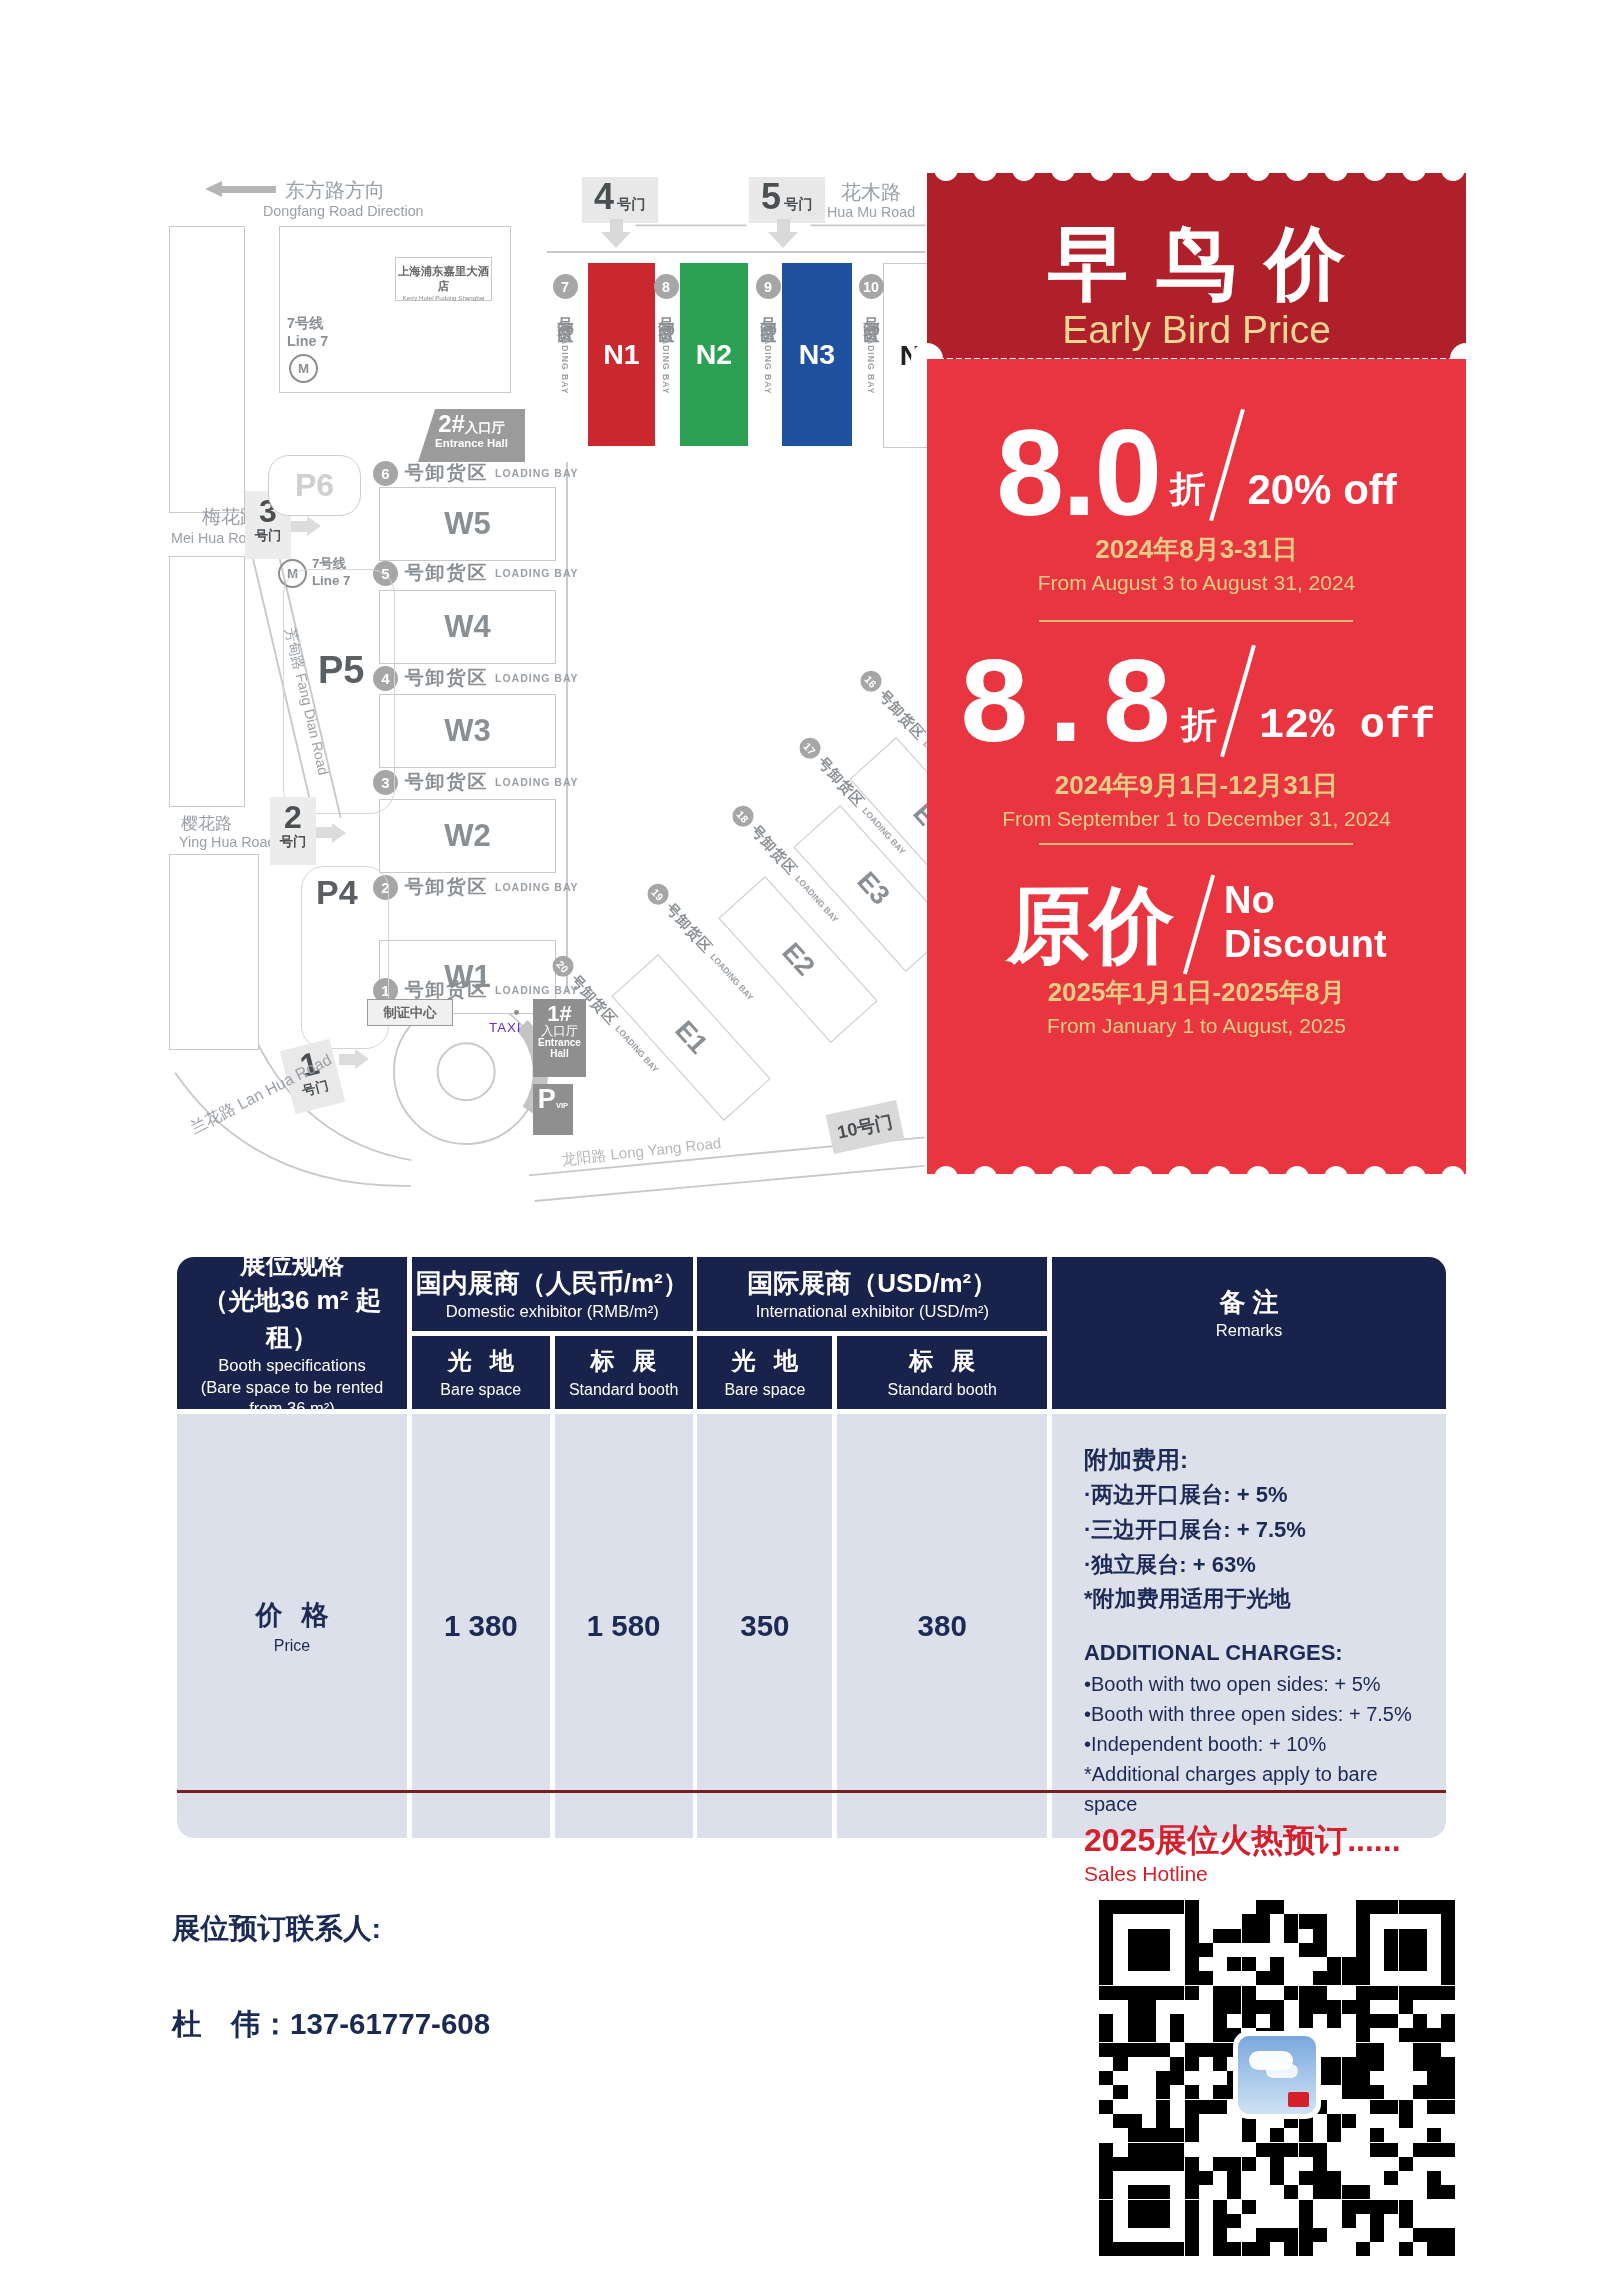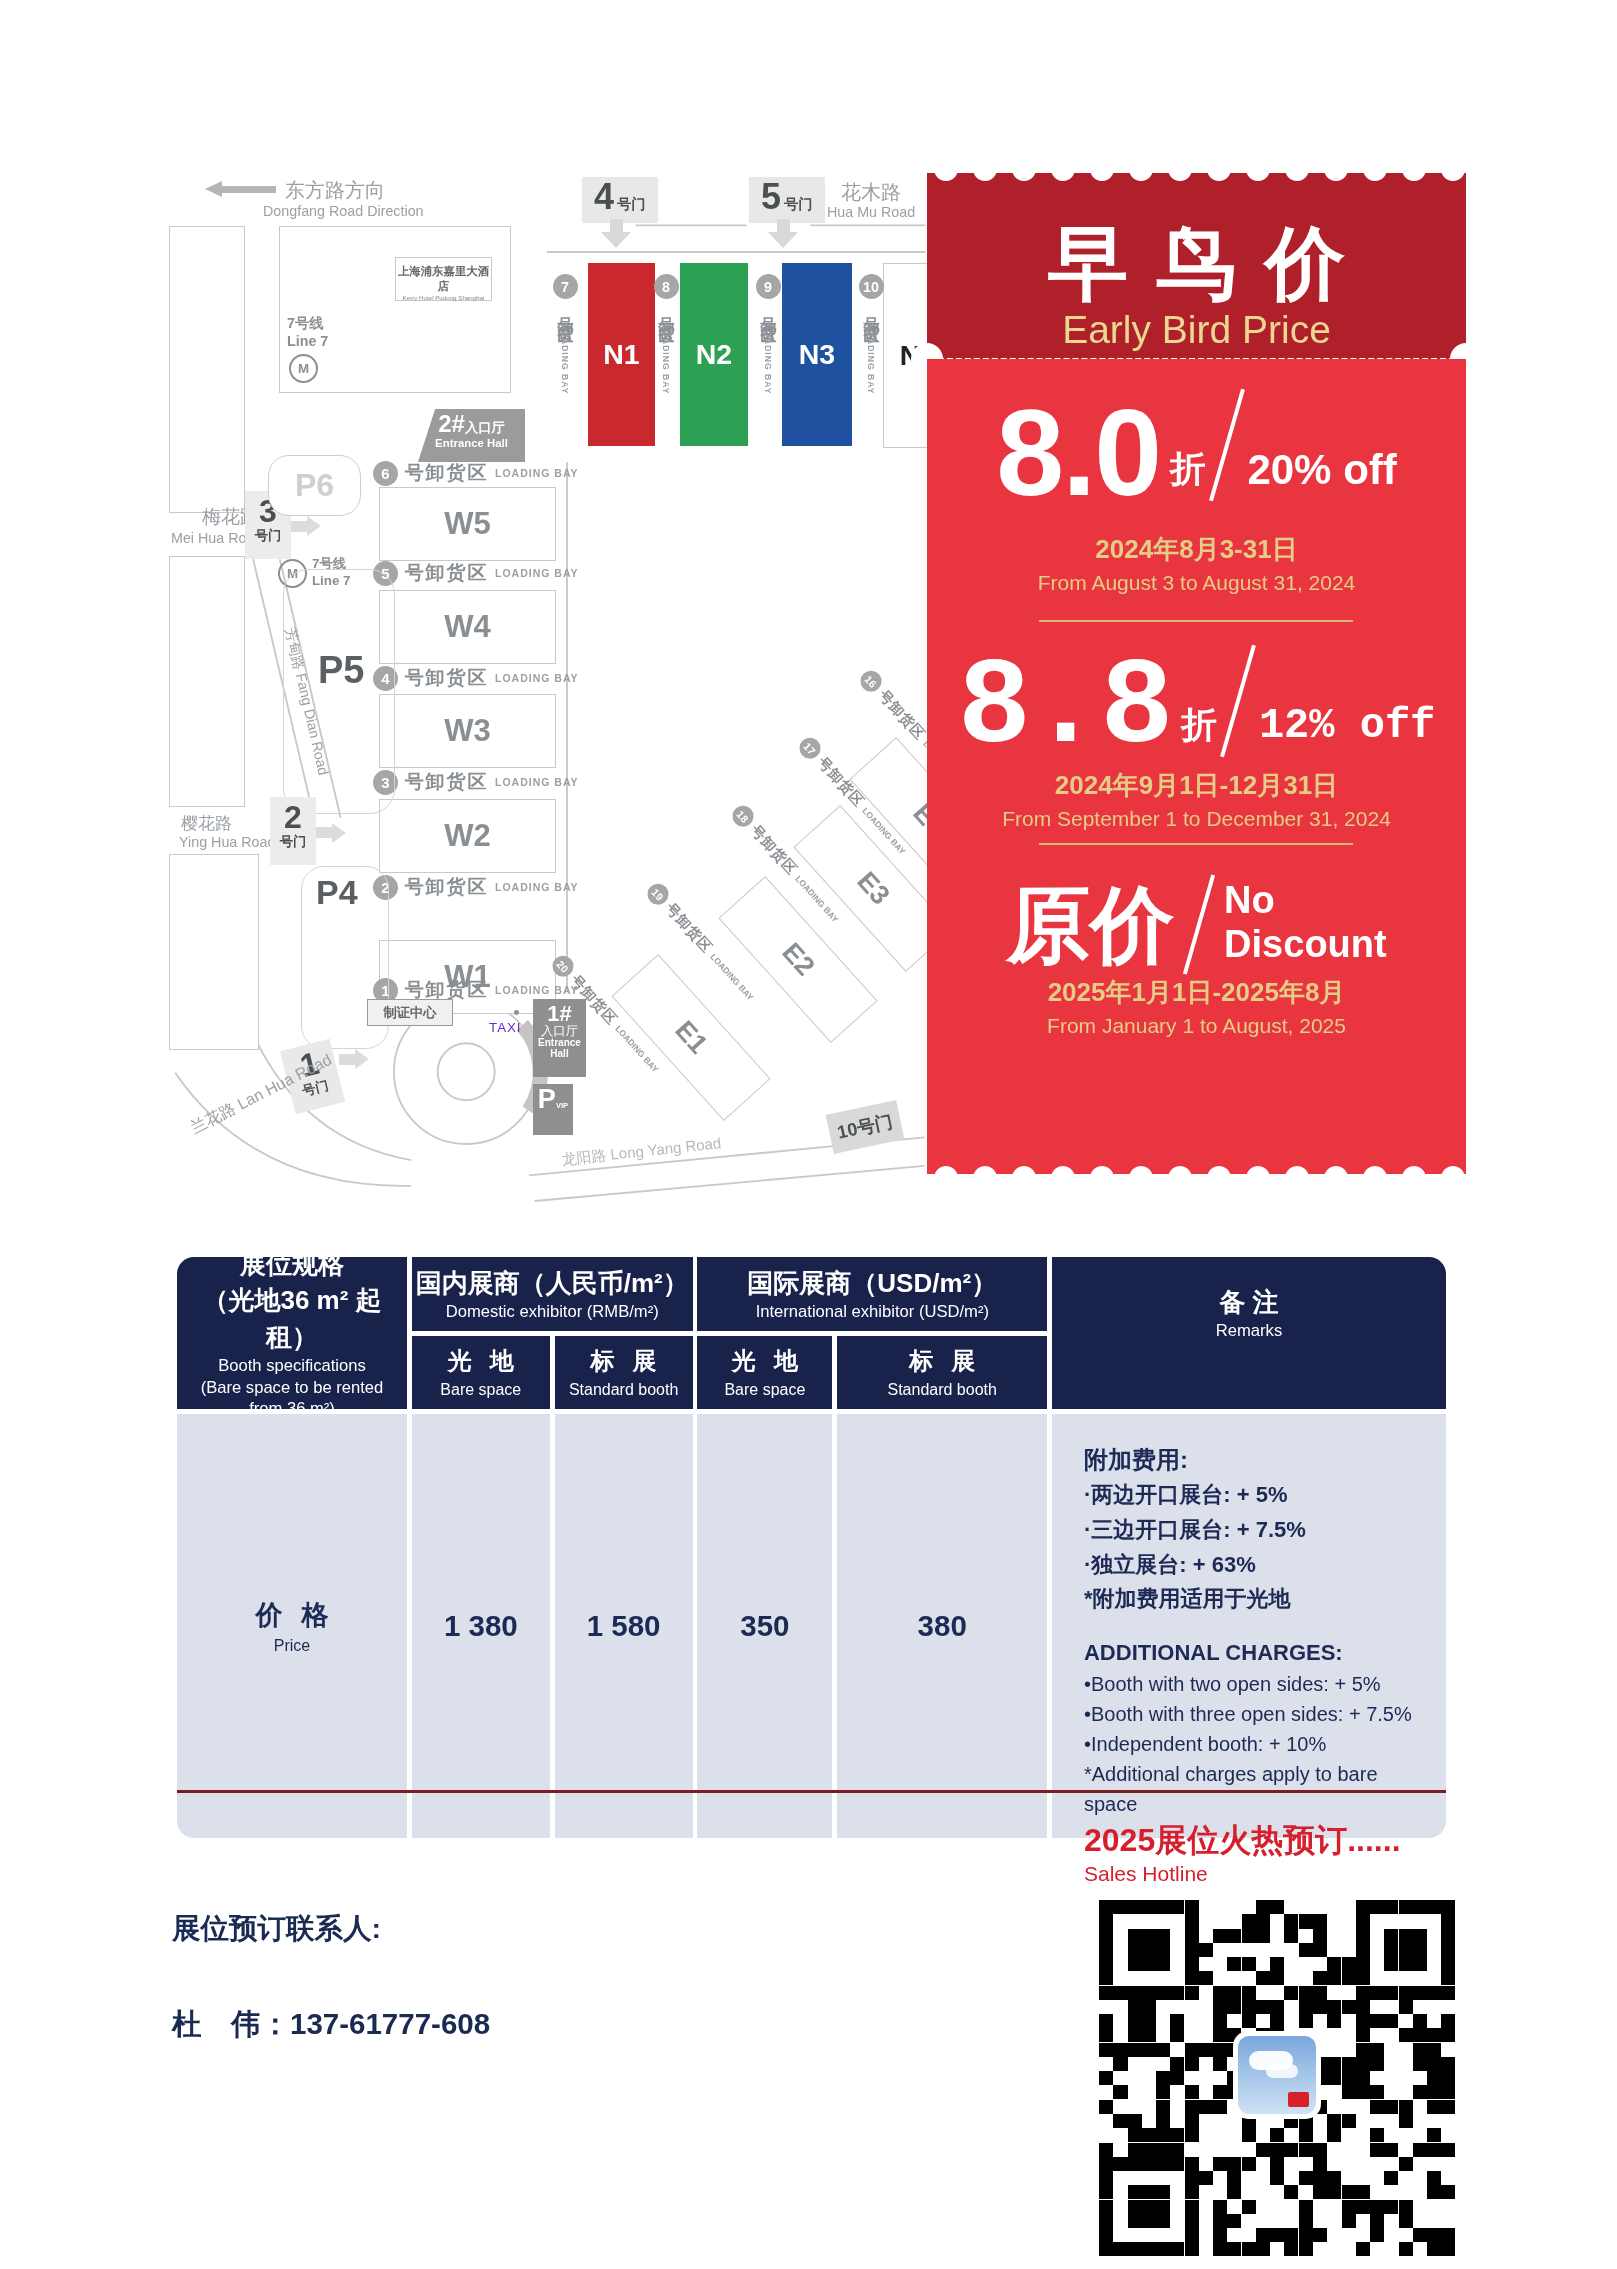--- a/index.html
+++ b/index.html
@@ -351,21 +351,21 @@
     <div class="header">
       <div class="scallop-top"></div>
       <div class="promo-title-cn">早鸟价</div>
       <div class="promo-title-en">Early Bird Price</div>
     </div>
     <div class="dashline"></div>
     <div class="notch" style="left:-16px;"></div>
     <div class="notch" style="right:-16px;"></div>
     <div class="body">
 
-      <div class="tier-row" style="top:28px;">
+      <div class="tier-row" style="top:48px;">
         <span class="tier-big">8.0</span>
         <span class="tier-zhe">折</span>
         <span class="tier-slash"></span>
         <span class="tier-off">20% off</span>
       </div>
       <div class="tier-dates" style="top:173px;">
         <div class="tier-date-cn">2024年8月3-31日</div>
         <div class="tier-date-en">From August 3 to August 31, 2024</div>
       </div>
       <div class="gold-div" style="top:261px;"></div>

